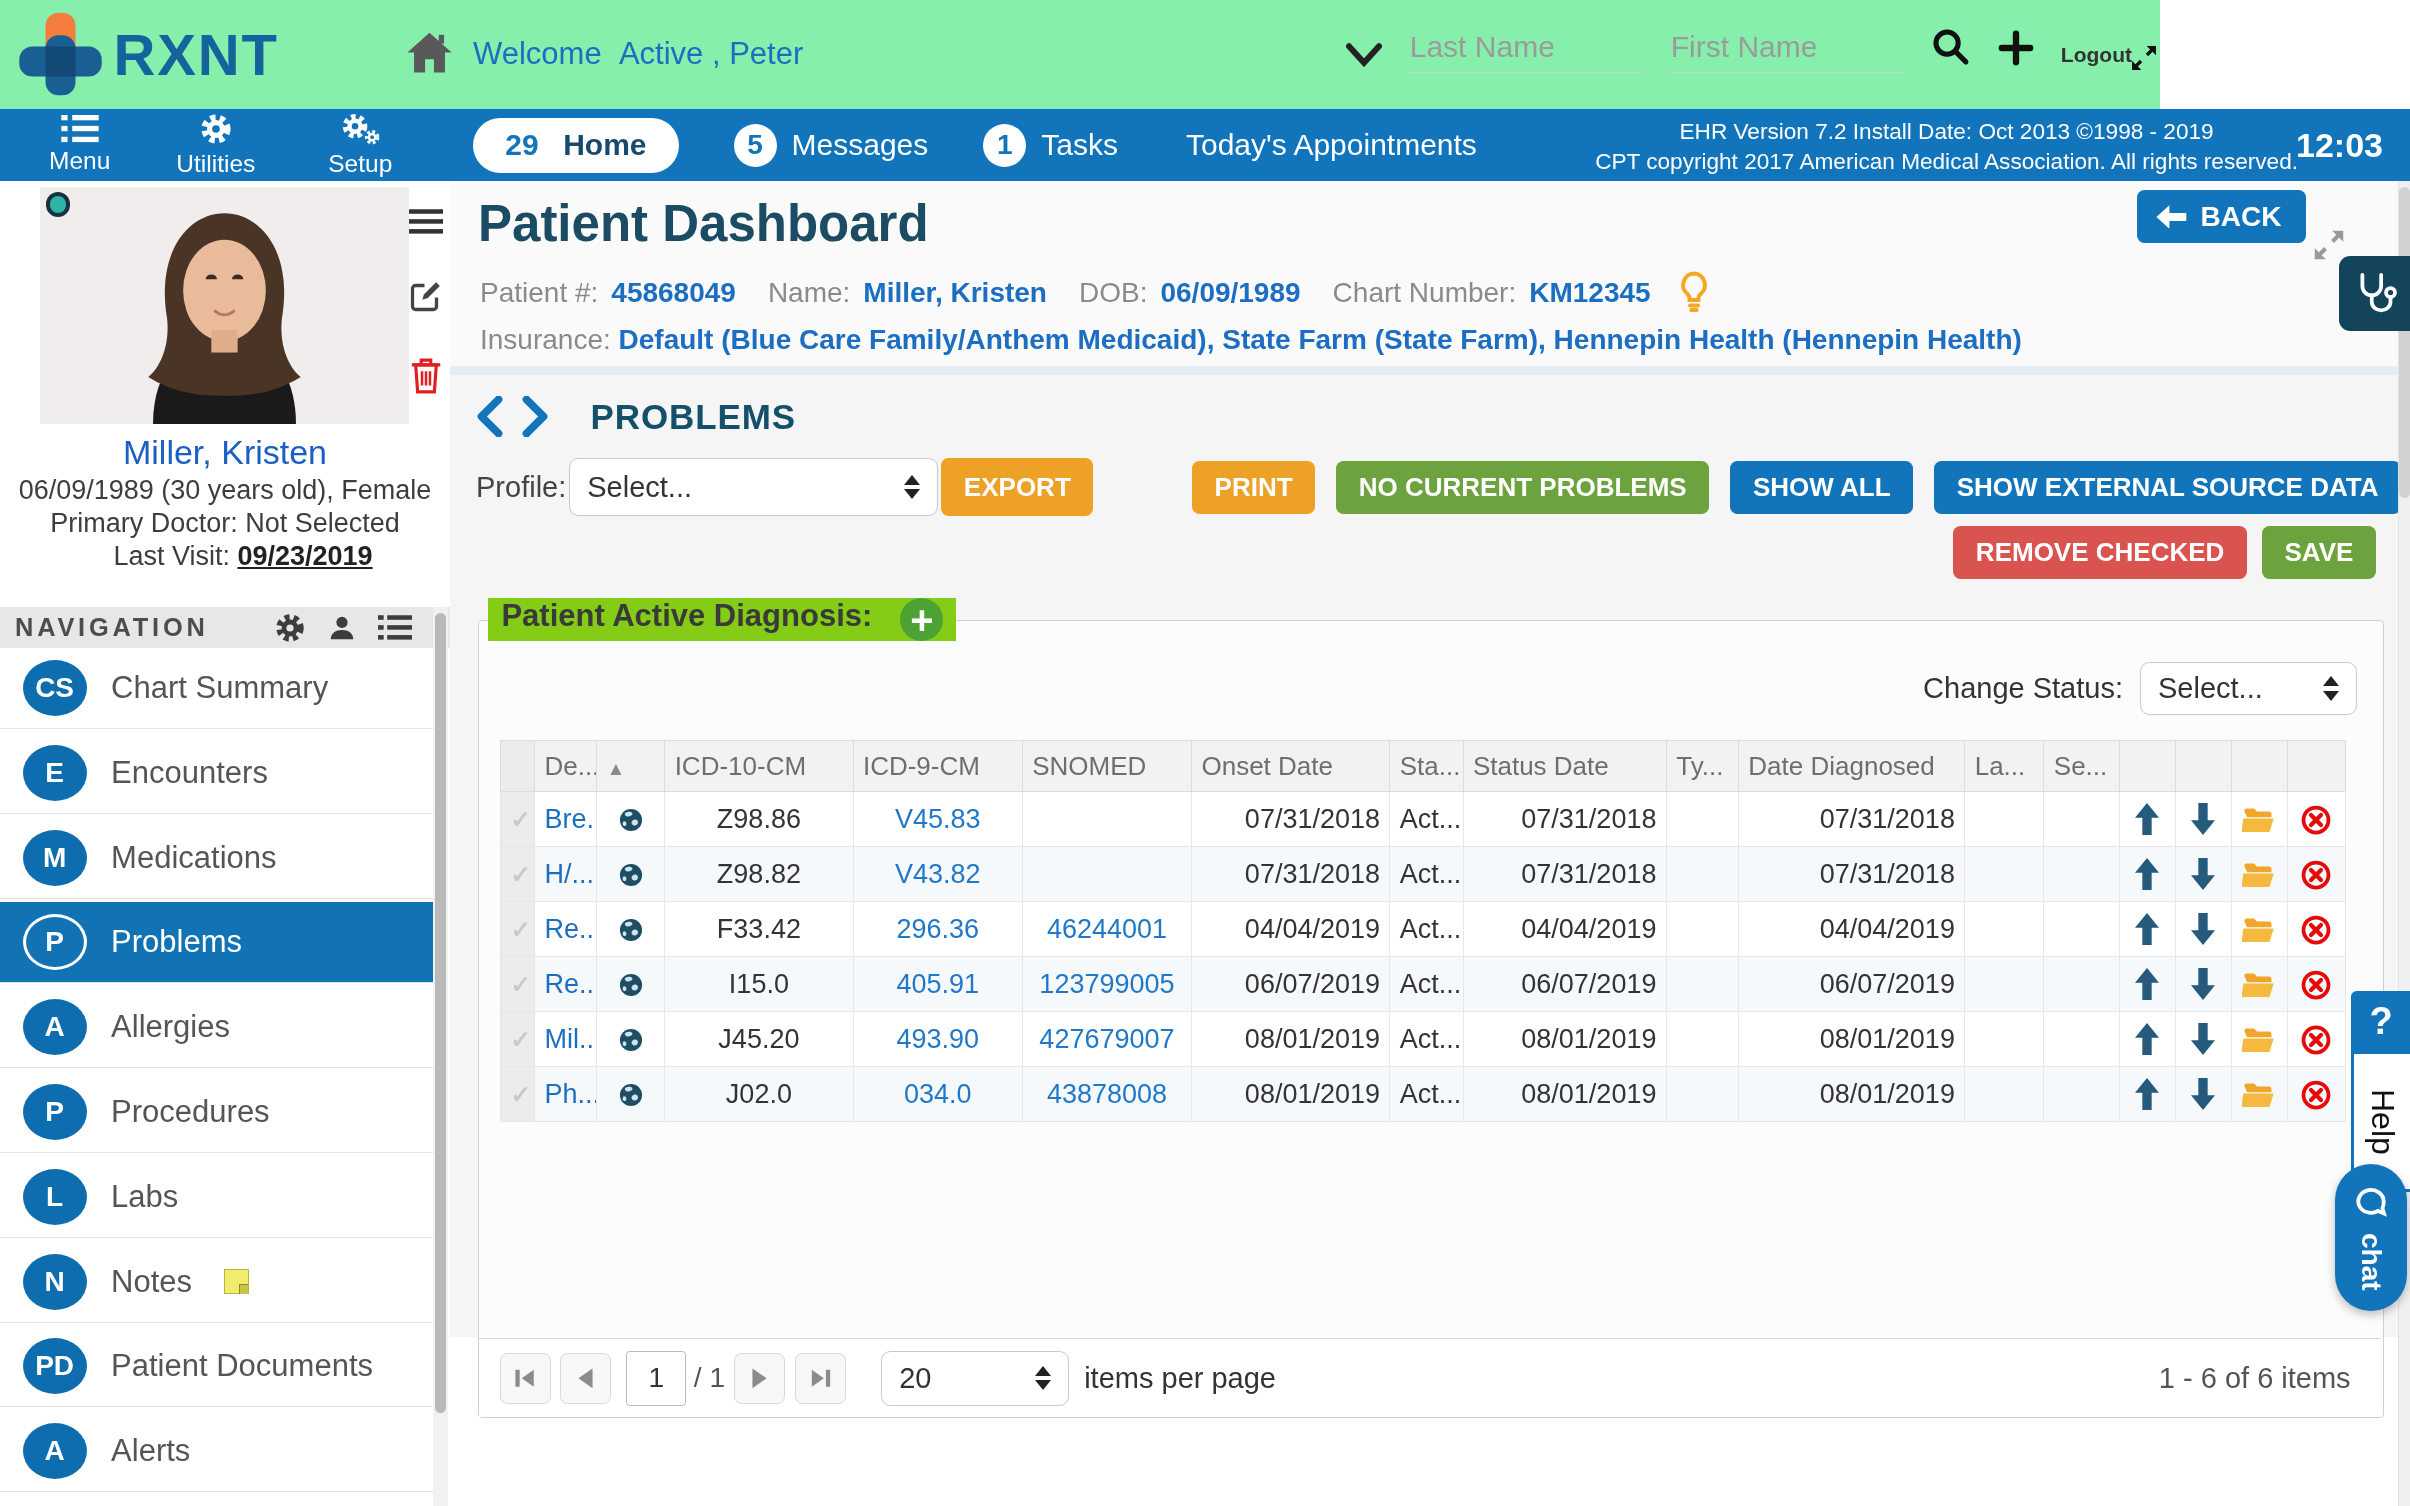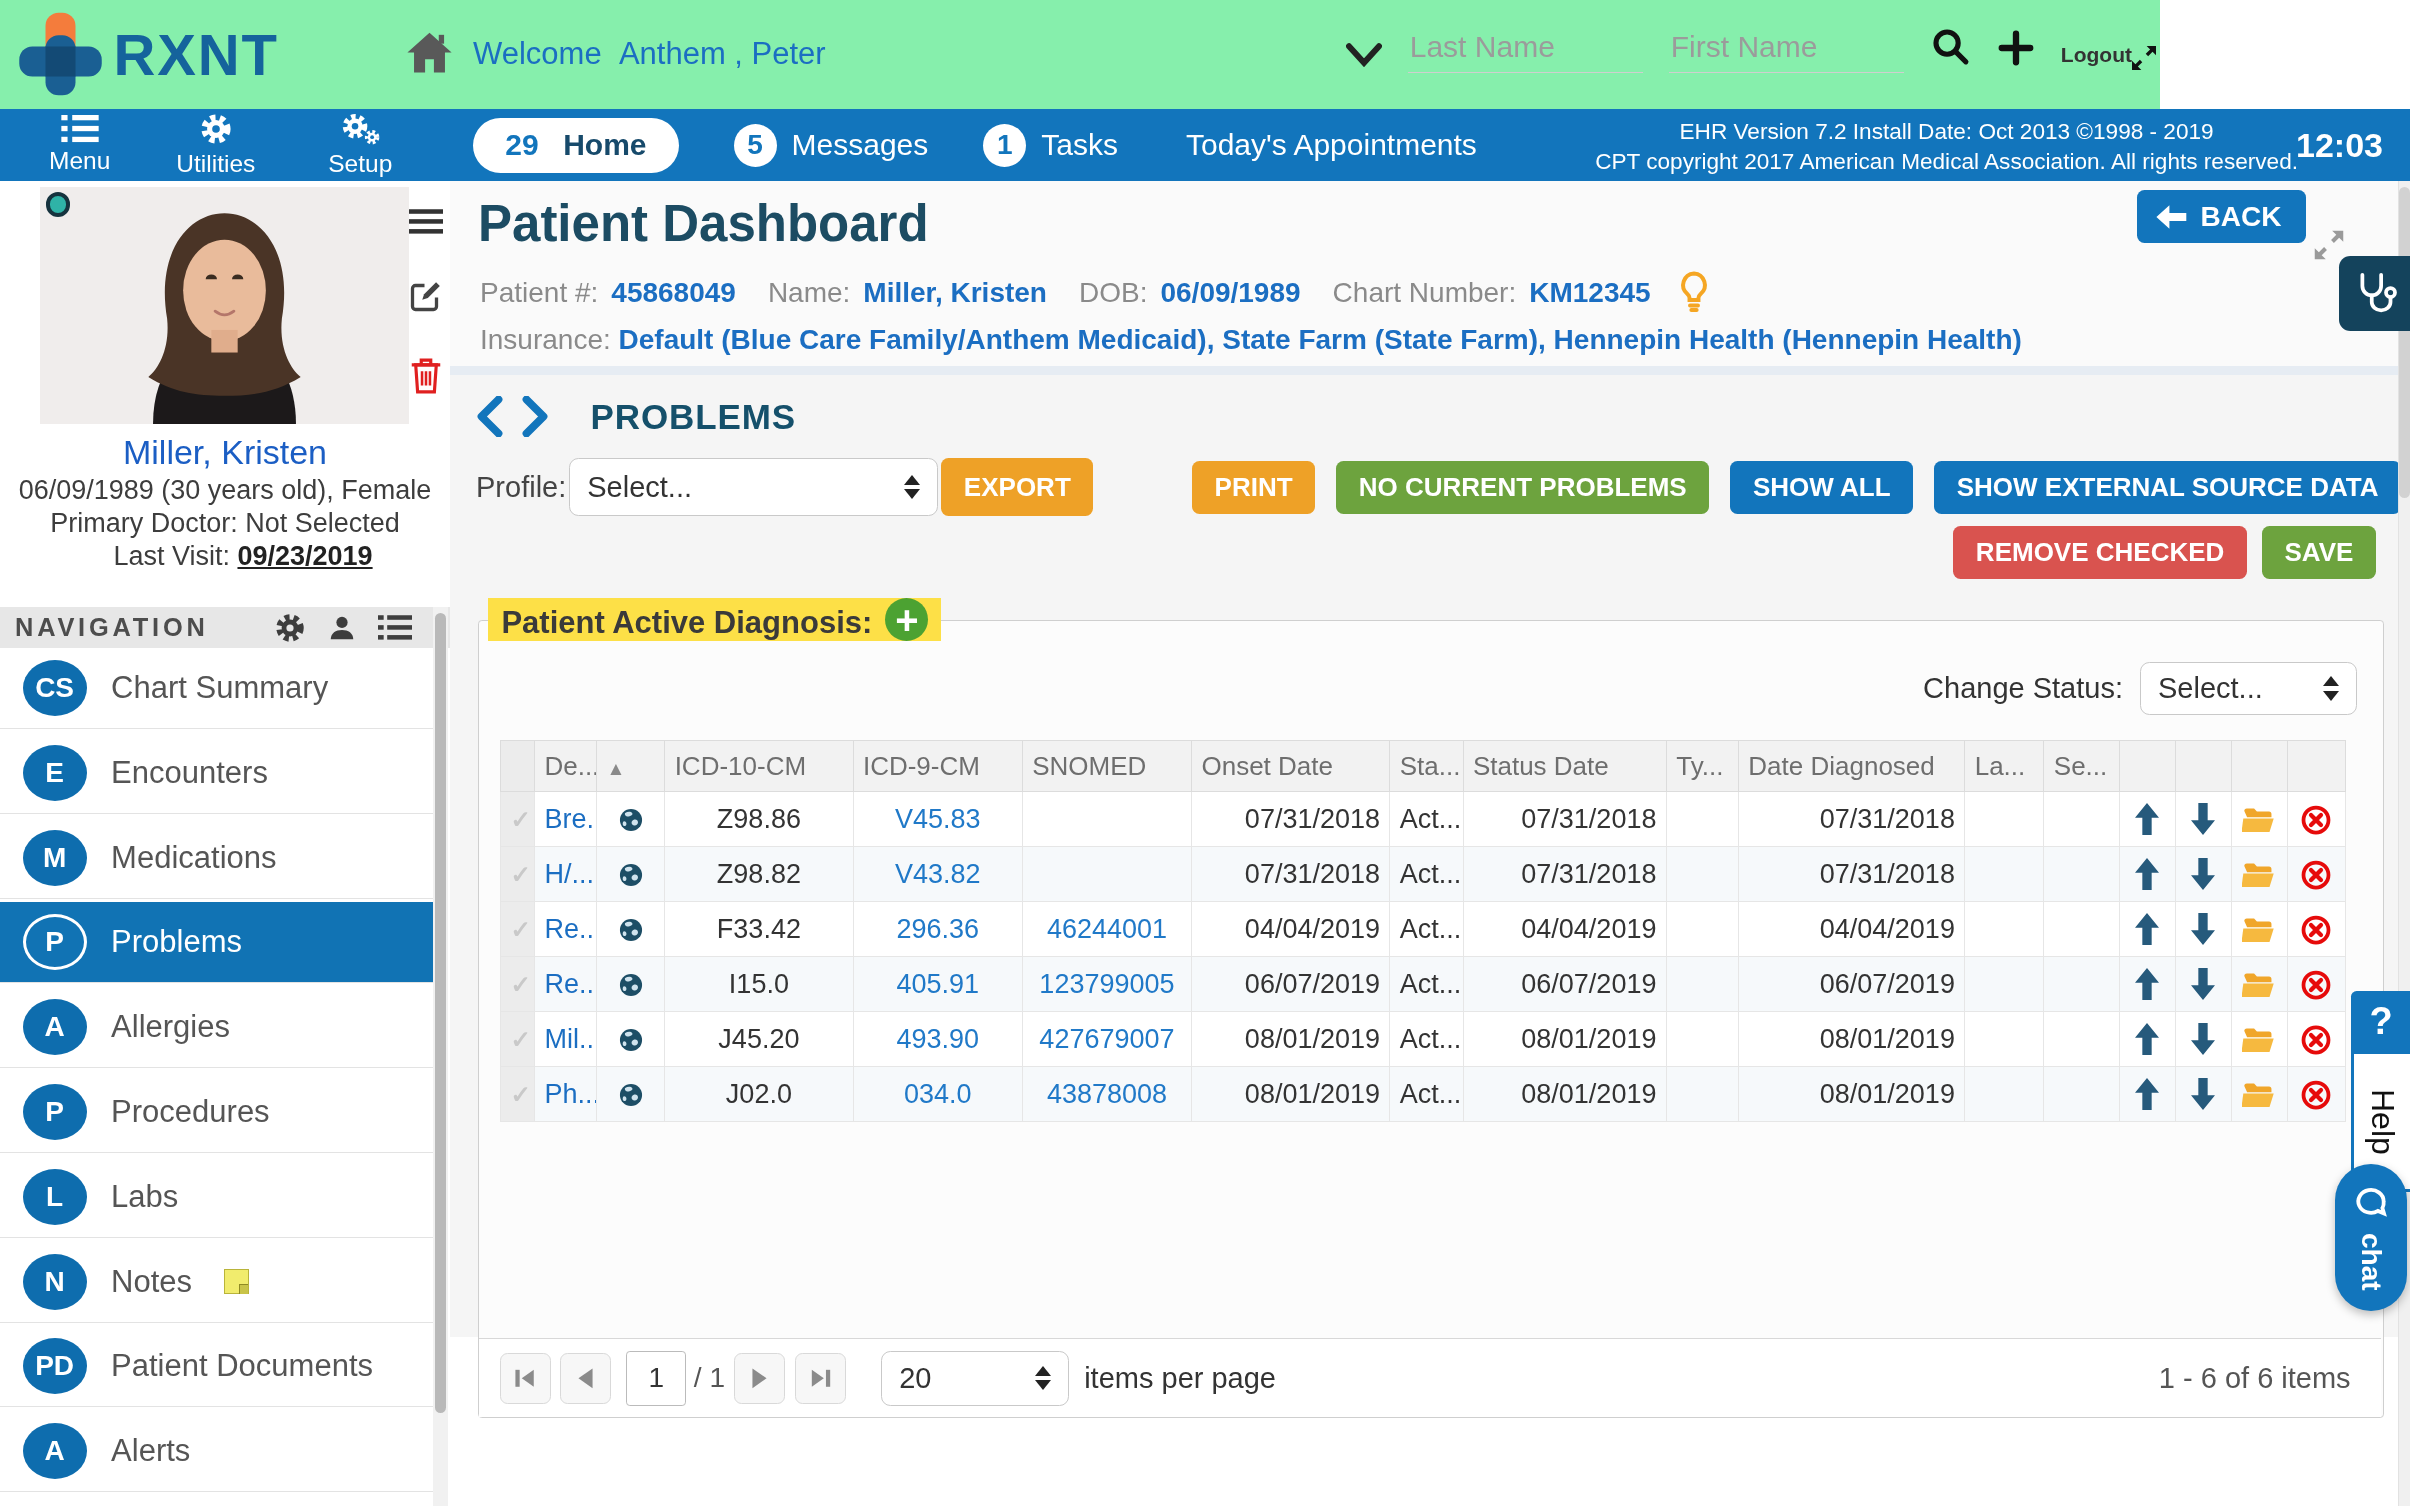--- a/index.html
+++ b/index.html
@@ -99,22 +99,22 @@
   .btn.green { background:#6da33e; }
   .btn.blue { background:#1275bc; }
   .btn.red { background:#d9534f; }
   .btn-row1 { position:absolute; left:742px; top:280px; display:flex; gap:21px; }
   .btn-row2 { position:absolute; right:34px; top:345px; display:flex; gap:15px;border-radius:23px; }
   .export-btn { height:58px; }
 
   
   .panel { position:absolute; left:28px; top:439px; width:1906px; height:798px; border:1.9px solid #cfcfcf;
            border-radius:3.8px; background:#fcfcfc; }
-  .panel-legend { position:absolute; left:9.4px; top:-22.6px; background:#fde047; padding:0 13px; font-size:31px;
-                  font-weight:bold; color:#3a3a3a; display:flex; align-items:flex-end; gap:13px; }
+  .panel-legend { position:absolute; left:9.4px; top:-22.6px; background:#84cc16; padding:0 13px; font-size:31px;
+                  font-weight:bold; color:#3a3a3a; display:flex; align-items:flex-start; gap:28px; }
   .plus-circle { width:43px; height:43px; border-radius:50%; background:#4ca232; color:#fff; display:flex;
                  align-items:center; justify-content:center; font-size:40px; font-weight:bold; line-height:1; cursor:pointer;}
   .chg-status { position:absolute; right:26px; top:41px; display:flex; align-items:center; gap:17px; }
   .chg-status .lab { font-size:29px; color:#333; }
 
   
   .tbl-wrap { position:absolute; left:21px; top:119px; width:1857px; }
   table.grid { border-collapse:collapse; table-layout:fixed; width:1846px; background:#fff; font-size:27px; }
   table.grid th { background:#f2f2f2; color:#6e6e6e; font-weight:normal; font-size:26px; text-align:left;
                   height:51px; padding:0 9.4px; border:0.9px solid #dcdcdc; overflow:hidden; white-space:nowrap; }
@@ -178,21 +178,21 @@
       </span>
       <span class="logo-text">RXNT</span>
     </div>
     <span class="home-ic">
       <svg width="53" height="53" viewBox="0 0 24 24" fill="#595959">
         <path d="M12 3l10 9h-3v9h-5v-6h-4v6H5v-9H2z"></path>
           <rect x="16.2" y="4" width="2.4" height="4" fill="#595959"></rect>
       </svg>
     </span>
     <div class="welcome">
-      <span>Welcome</span>&nbsp;&nbsp;<span>Anthem , Peter</span>
+      <span>Welcome</span>&nbsp;&nbsp;<span>Active , Peter</span>
     </div>
     <div class="hdr-right">
       <span class="hdr-ic">
         <svg width="36" height="24.5" viewBox="0 0 24 16">
             <path d="M2 2l10 11L22 2" fill="none" stroke="#222" stroke-width="4" stroke-linecap="round"></path>
           </svg>
       </span>
       <input class="uline-input" placeholder="Last Name" style="">
       <input class="uline-input" placeholder="First Name" style="">
       <span class="hdr-ic">

